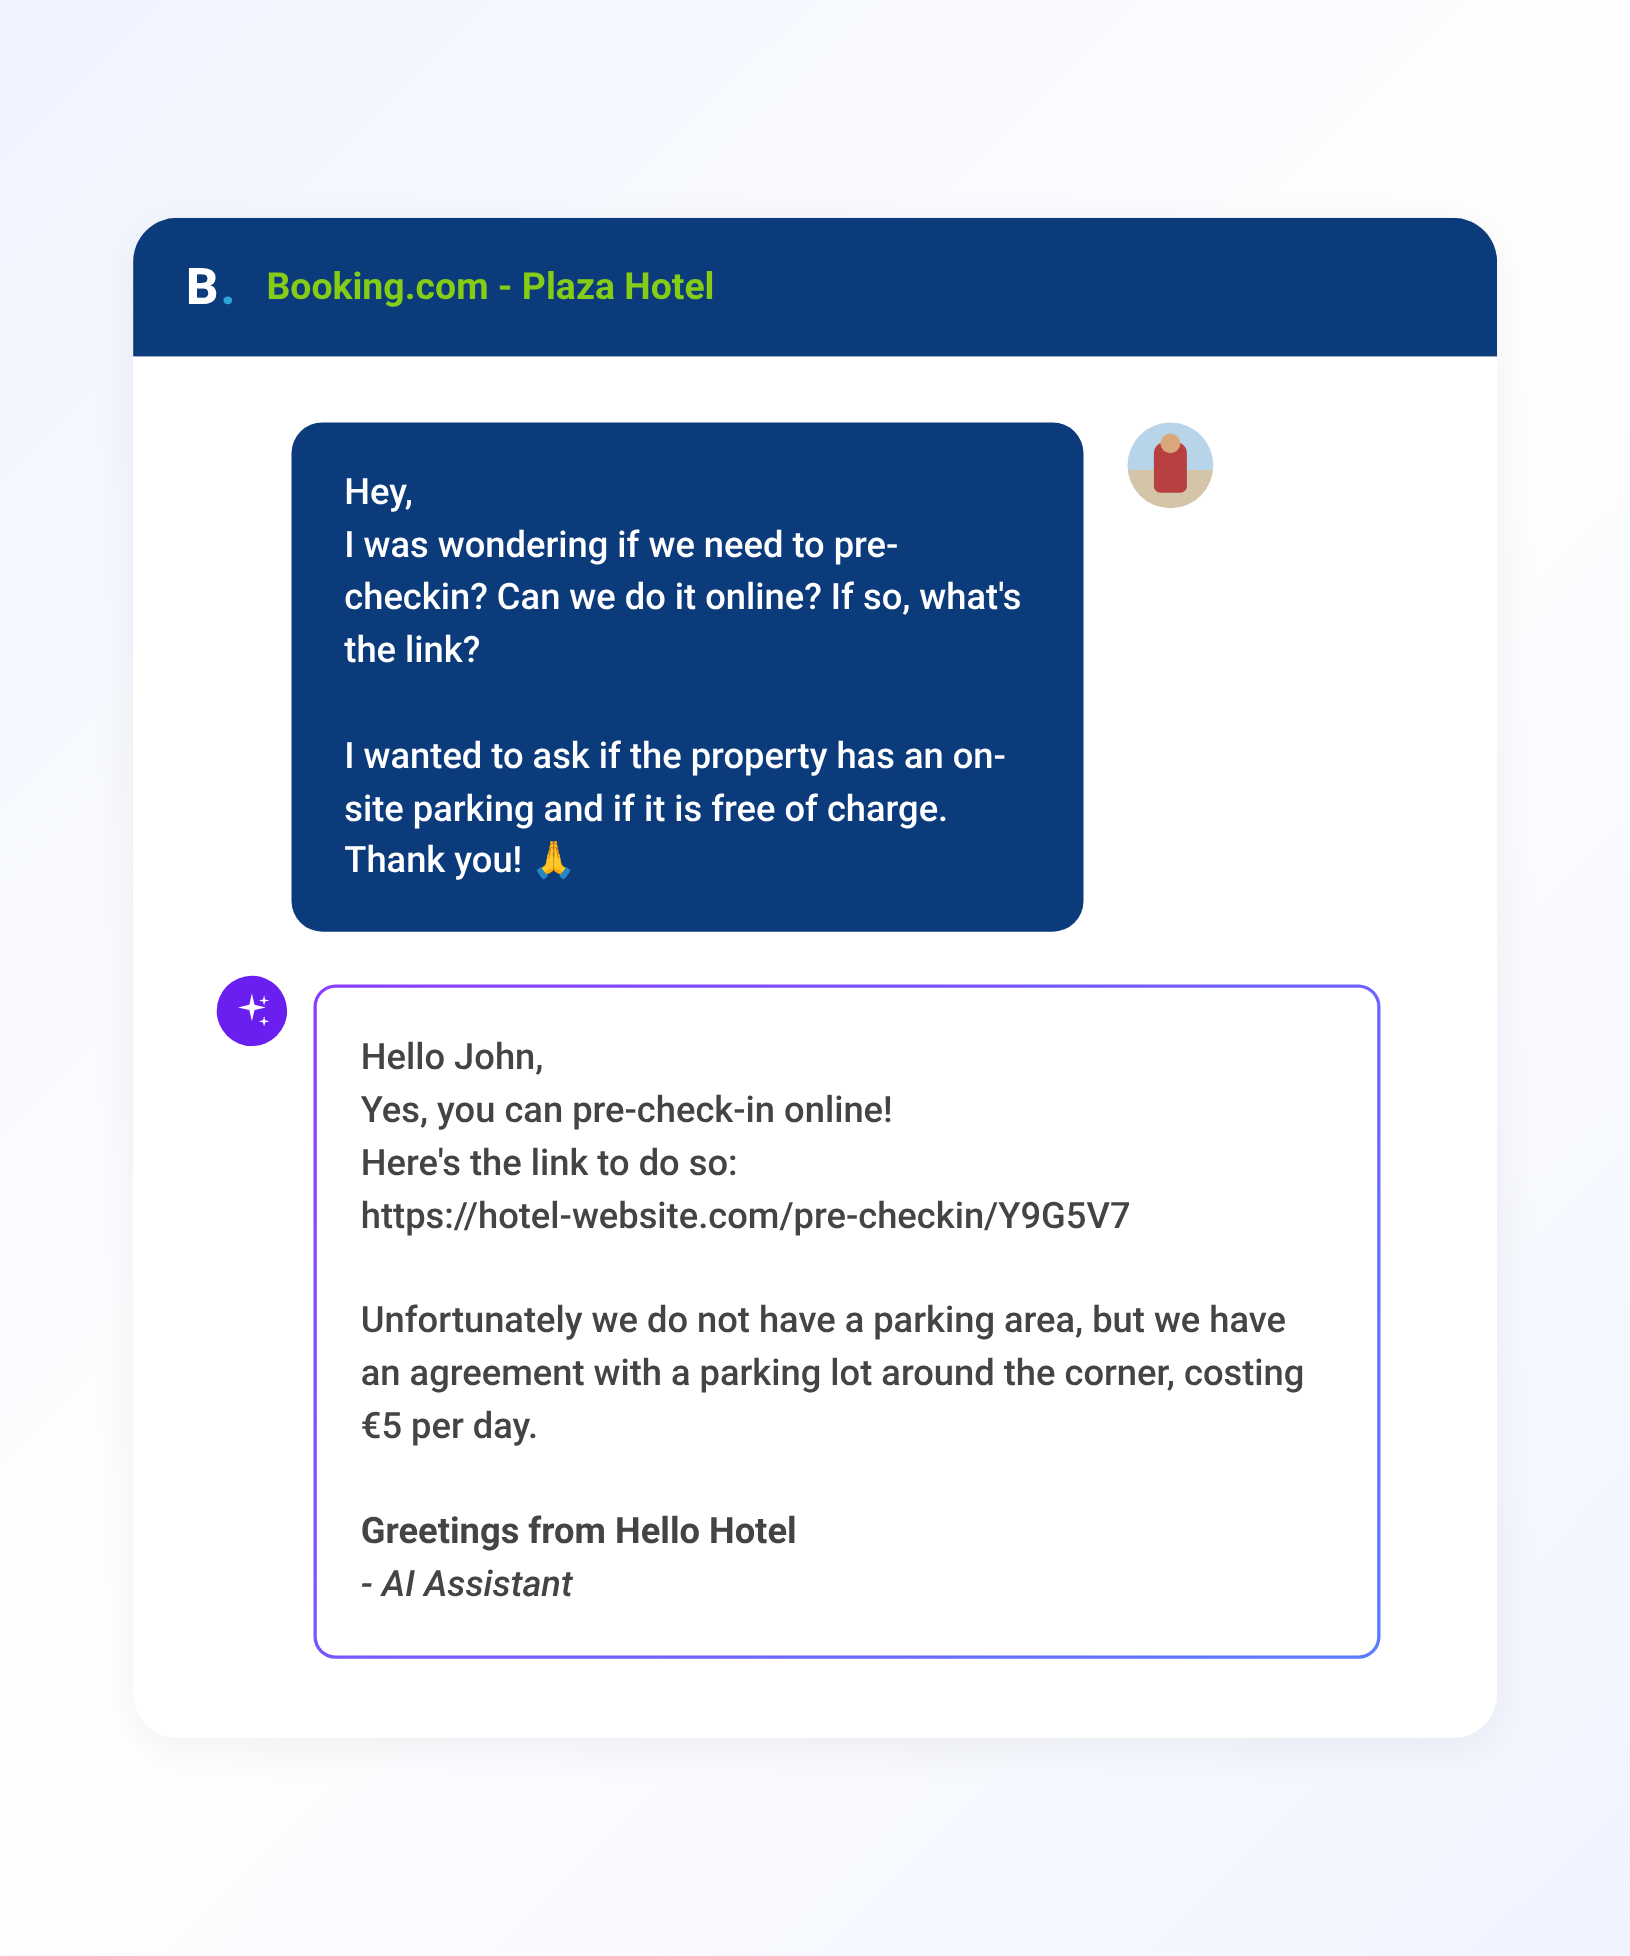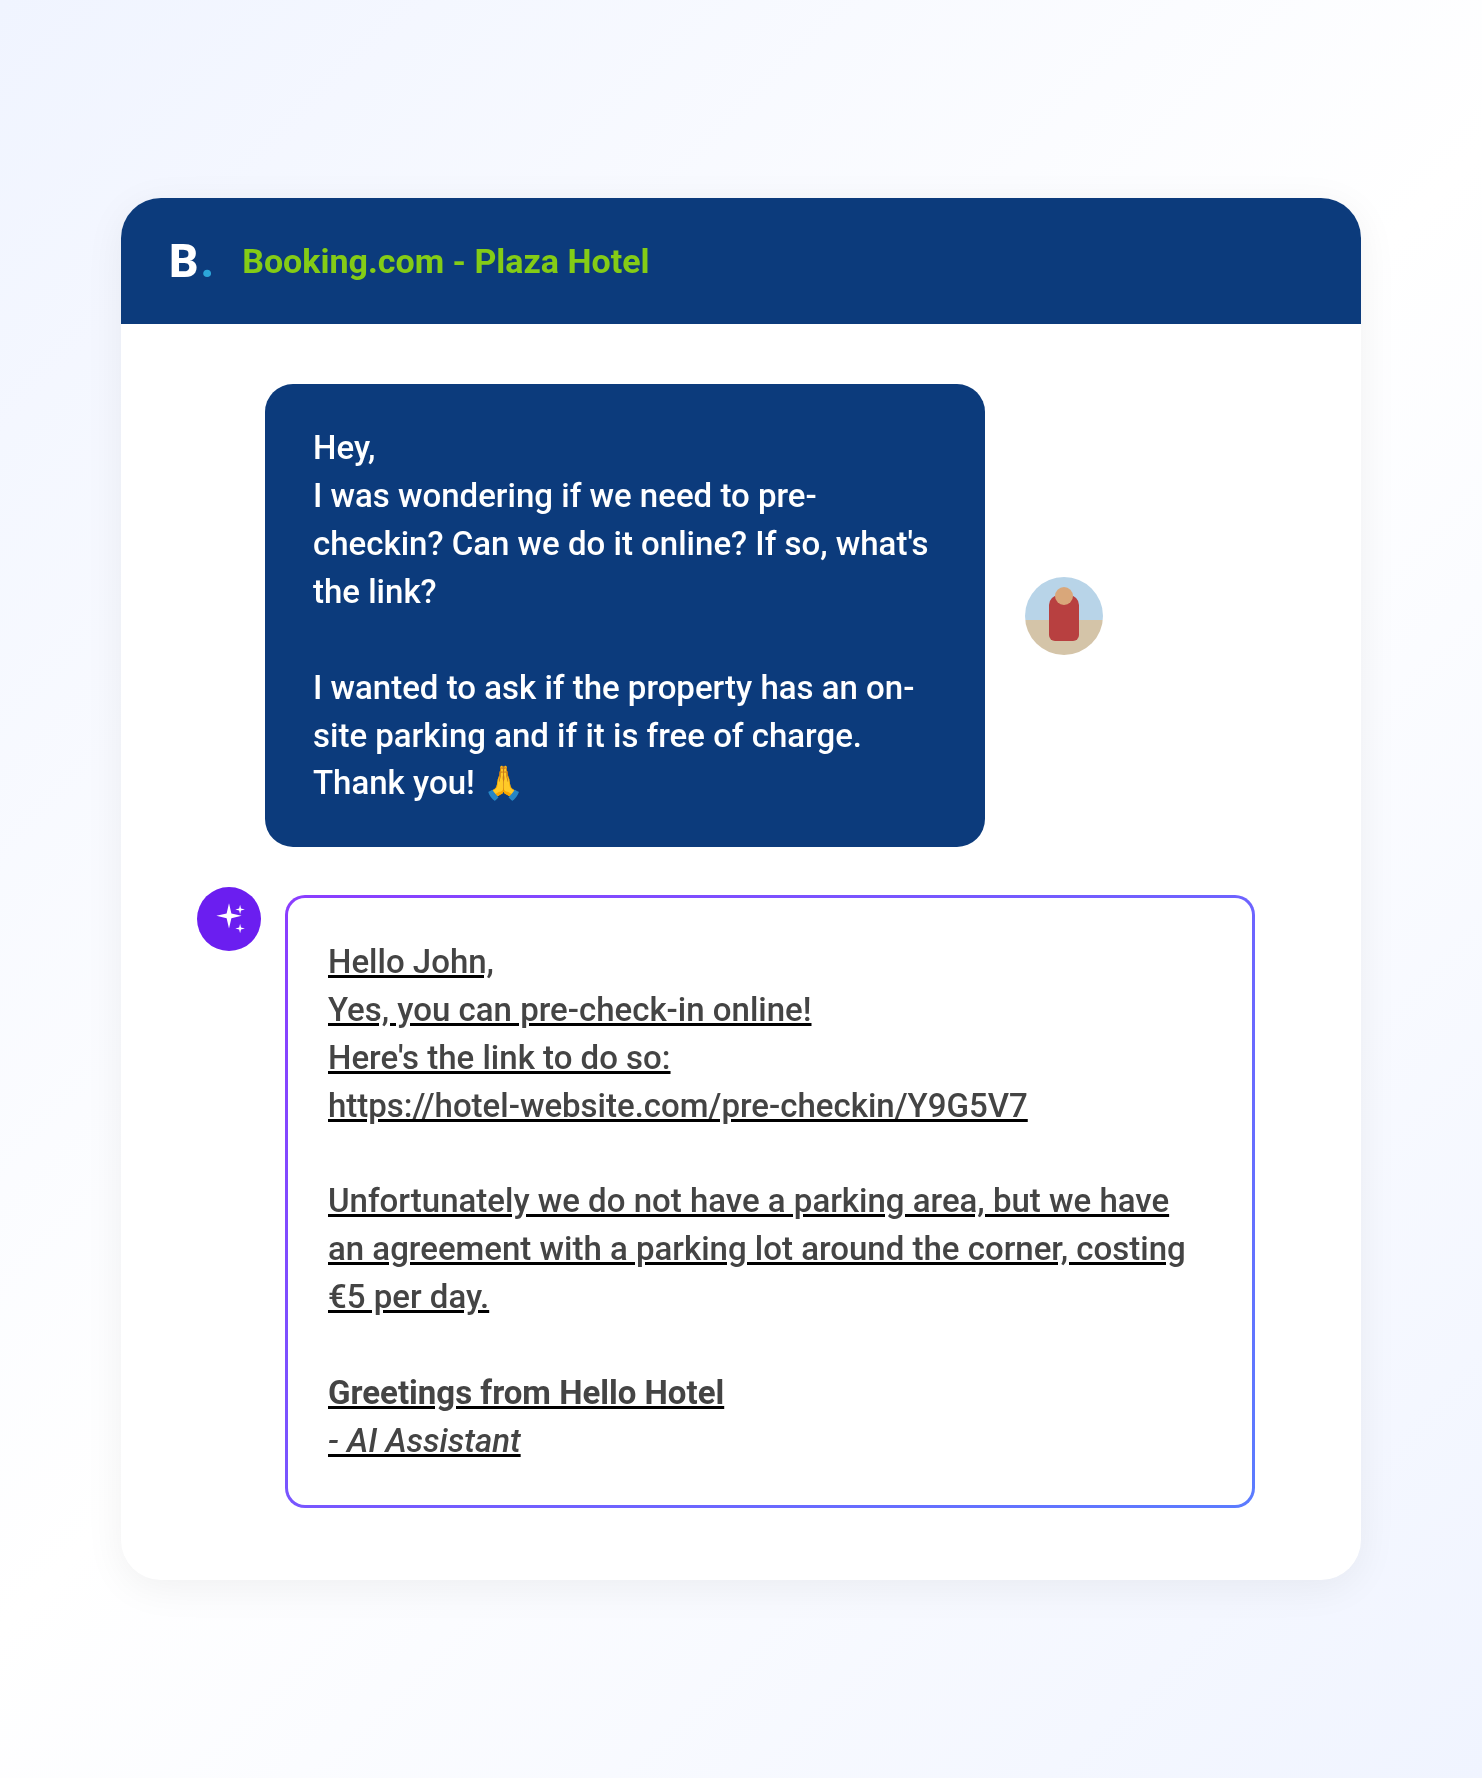--- a/index.html
+++ b/index.html
@@ -54,21 +54,21 @@
       font-weight: 700;
     }
     
     .chat-body {
       padding: 60px 56px 72px 56px;
     }
     
     .message-row {
       display: flex;
       gap: 40px;
-      align-items: center;
+      align-items: flex-start;
     }
     
     .message-row.user {
       justify-content: flex-start;
       margin-bottom: 48px;
       margin-left: 88px;
     }
     
     .user-bubble {
       background: #0c3b7c;
@@ -141,21 +141,20 @@
       height: 38px;
     }
     
     
     .ai-bubble-wrapper {
       position: relative;
       border-radius: 20px;
       padding: 3px;
       background: linear-gradient(135deg, #8b3dff 0%, #5b7cff 100%);
       width: 970px;
-      text-decoration: underline;
     }
     
     .ai-bubble-inner {
       background: #ffffff;
       border-radius: 17px;
       padding: 40px 40px;
       font-size: 33px;
       line-height: 1.45;
       color: #444444;
       font-weight: 500;

